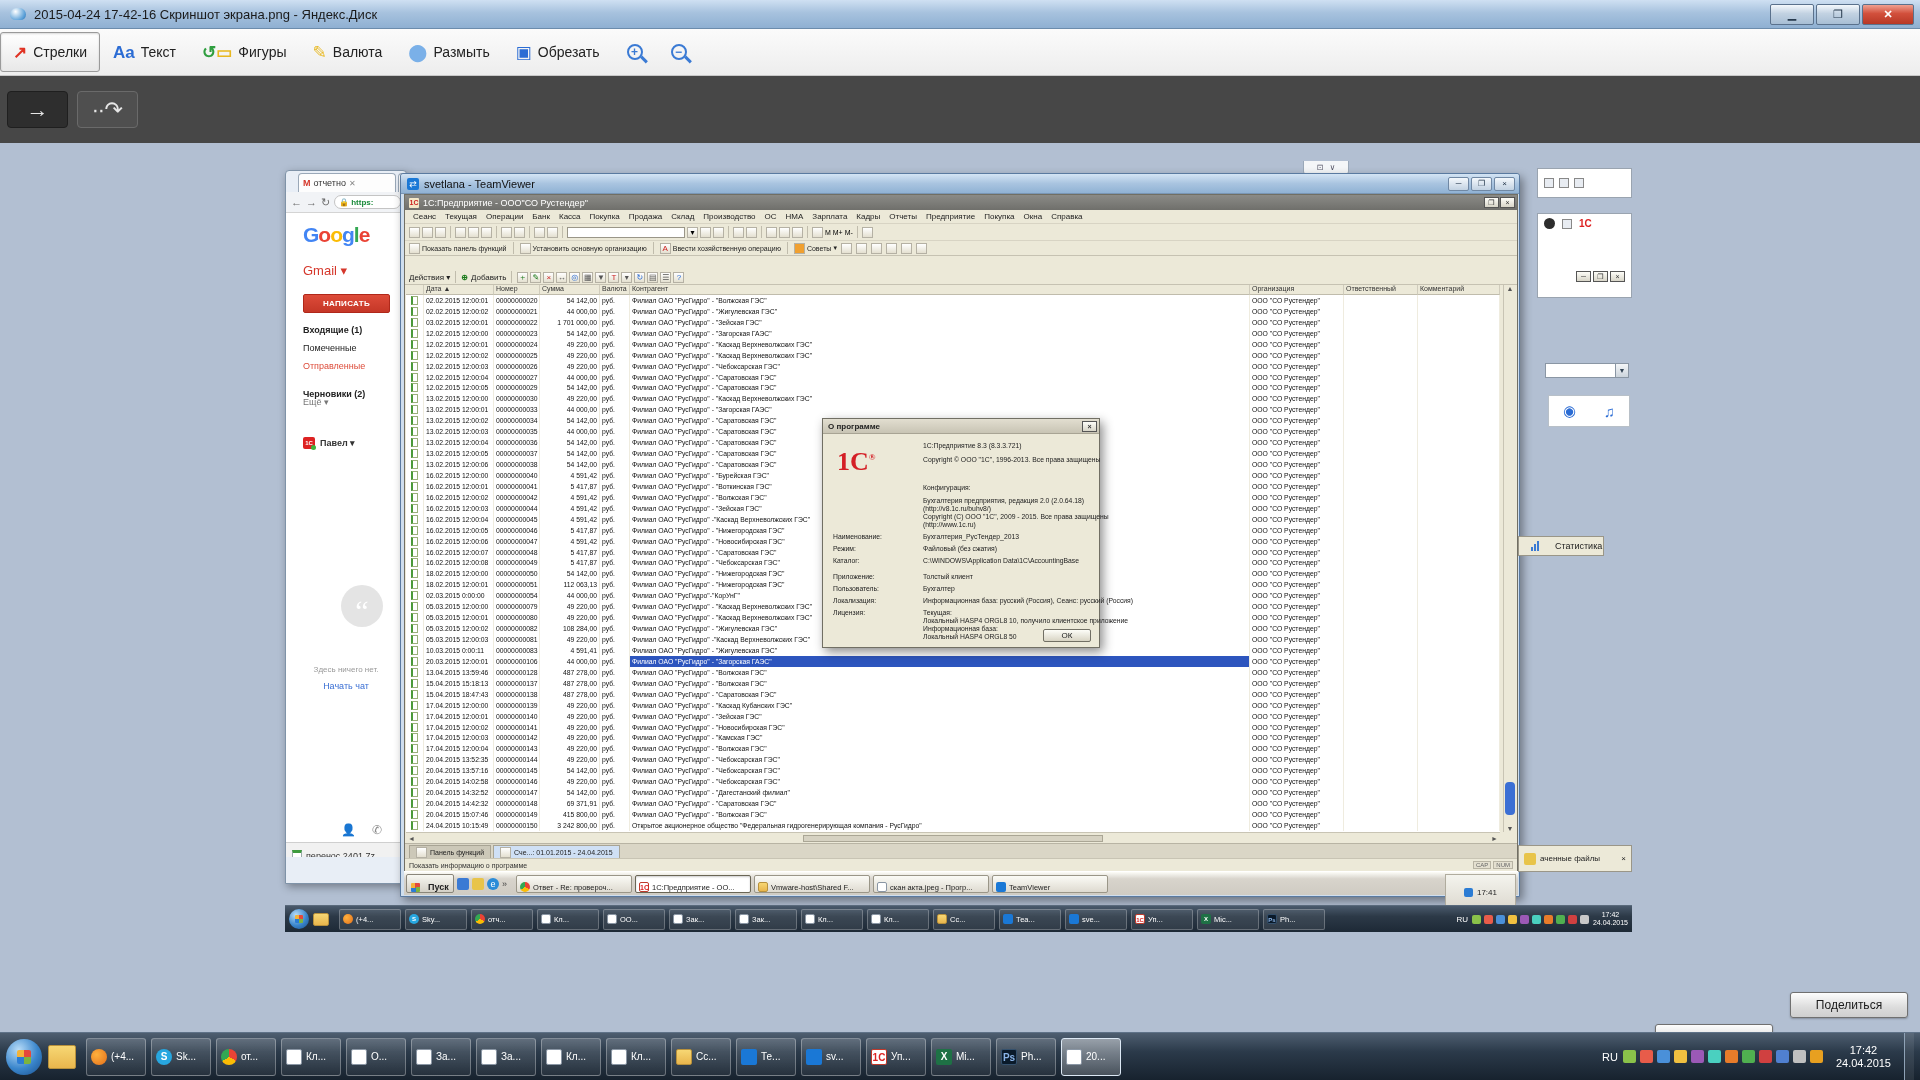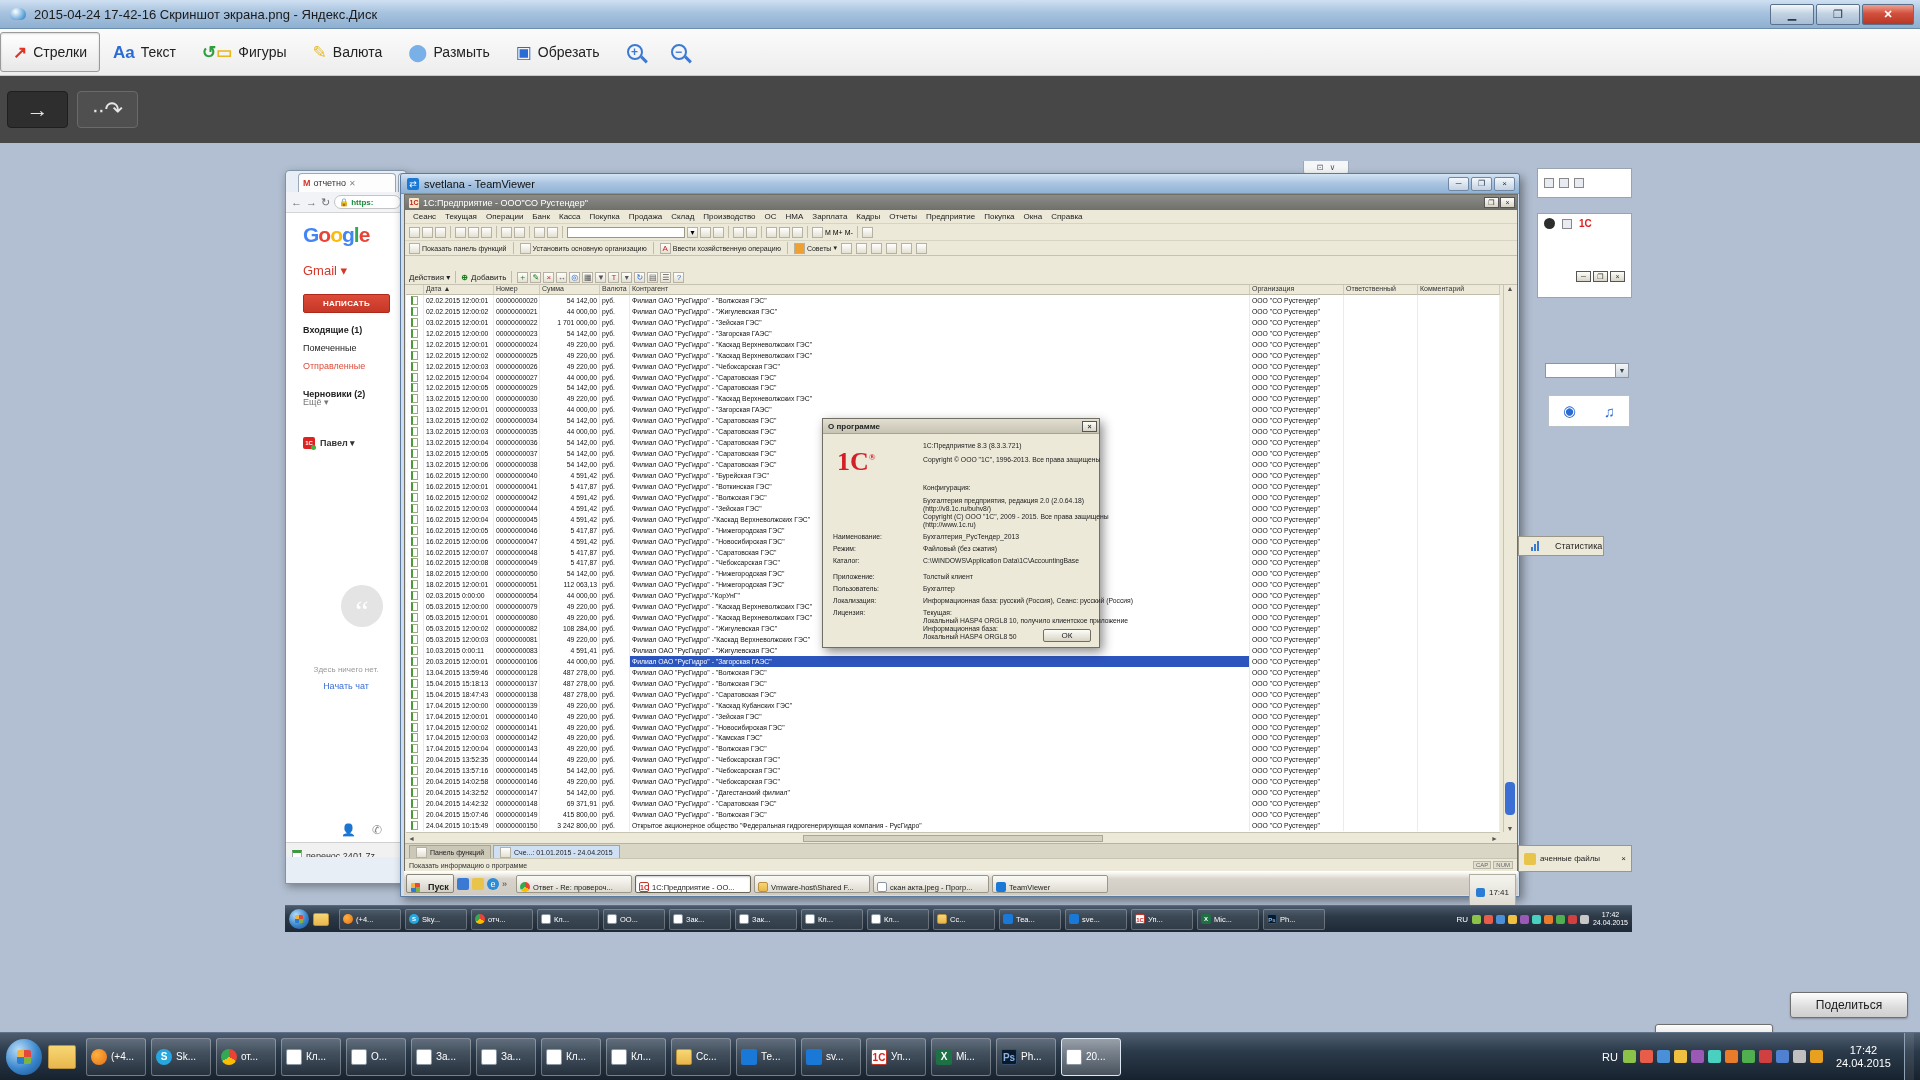--- a/index.html
+++ b/index.html
@@ -111,21 +111,21 @@
   #capnum{position:absolute;right:4px;top:2px;display:flex;gap:2px;font-size:6px;color:#666}
   #capnum span{border:1px solid #b8b4a4;padding:0 2px;background:#e4e0d0}
   
   #rtb{position:absolute;left:3px;top:697px;width:1114px;height:24px;background:linear-gradient(#fdfdf8,#d8d4cc 30%,#cfcbc2);border-top:1px solid #fff;display:flex;align-items:center;gap:3px;padding:0 2px}
   #rstart{width:48px;height:19px;border:1px solid #8a867a;border-radius:2px;background:linear-gradient(#f8f8f2,#d4d0c6);display:flex;align-items:flex-end;gap:8px;padding:0 4px;font-size:9px;font-weight:bold;color:#222}
   .flag{width:9px;height:9px;background:conic-gradient(#e4483b 0 25%,#7db33f 0 50%,#2b7cd4 0 75%,#f3b33a 0 100%);border-radius:1px;flex:none}
   .ql{width:12px;height:12px;border-radius:2px;flex:none}
   #rtasks{display:flex;gap:3px;margin-left:6px}
   .rtask{width:116px;height:18px;border:1px solid #9a9688;border-radius:2px;background:linear-gradient(#fbfbf6,#dedad0);display:flex;align-items:flex-end;gap:3px;padding:0 3px;font-size:7.5px;color:#222;overflow:hidden;white-space:nowrap}
   .rtask.active{background:#fff;border-color:#6a6656;box-shadow:inset 0 1px 2px rgba(0,0,0,.2)}
-  #rtray{position:absolute;right:2px;top:2px;height:37px;border:1px solid #b0ac9e;background:linear-gradient(#f4f4ee,#dcd8ce);display:flex;align-items:center;gap:4px;padding:0 6px;font-size:8px;color:#222}
+  #rtray{position:absolute;right:2px;top:2px;height:37px;border:1px solid #b0ac9e;background:linear-gradient(#f4f4ee,#dcd8ce);display:flex;align-items:center;gap:4px;padding:0 18px;font-size:8px;color:#222}
   
   #about{left:822px;top:275px;width:278px;height:230px;background:#ece9d8;border:1px solid #716f64;box-shadow:3px 4px 10px rgba(0,0,0,.45);z-index:30}
   #about-title{position:absolute;left:0;top:0;width:100%;height:15px;background:linear-gradient(#e2ded0,#c8c4b4);border-bottom:1px solid #a8a494;display:flex;align-items:center;padding:0 5px;font-size:8px;font-weight:bold;color:#222}
   #about-x{position:absolute;right:2px;top:2px}
   #about-logo{position:absolute;left:14px;top:28px;font-size:26px;font-weight:bold;color:#d41f26;font-family:"Liberation Serif",serif}
   #about-logo sup{font-size:9px}
   .ab{position:absolute;font-size:6.8px;color:#222;white-space:nowrap}
   .ab-lbl{left:10px}
   .ab-val{left:100px}
   #about-ok{position:absolute;right:8px;bottom:5px;width:48px;height:13px;border:1px solid #716f64;border-radius:2px;background:linear-gradient(#fdfdf8,#d8d4c4);font-size:8px;text-align:center;line-height:12px;color:#222}

